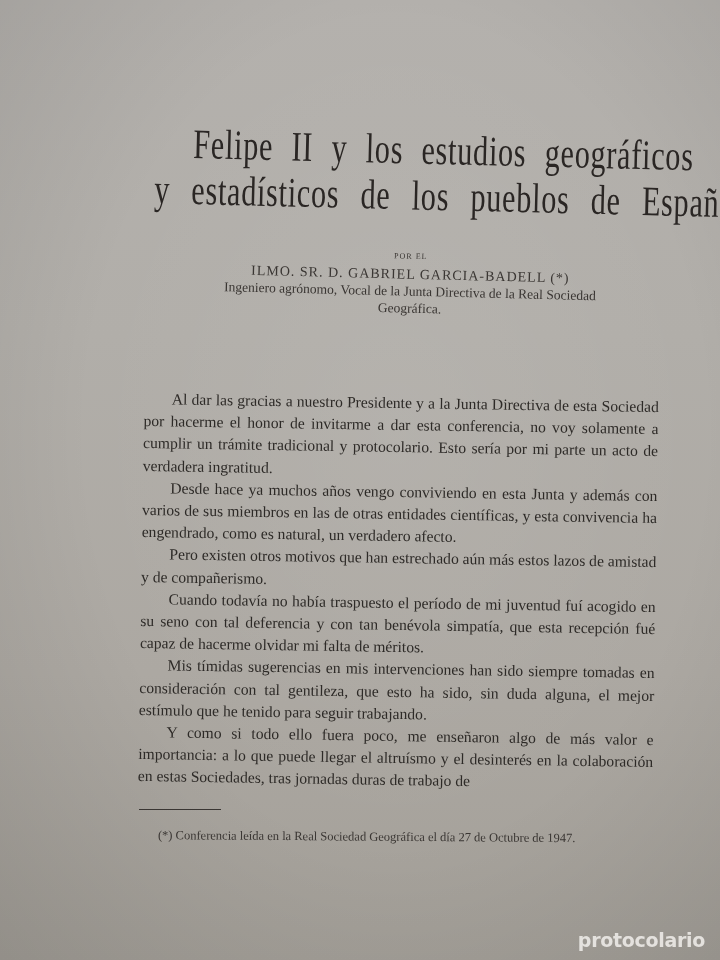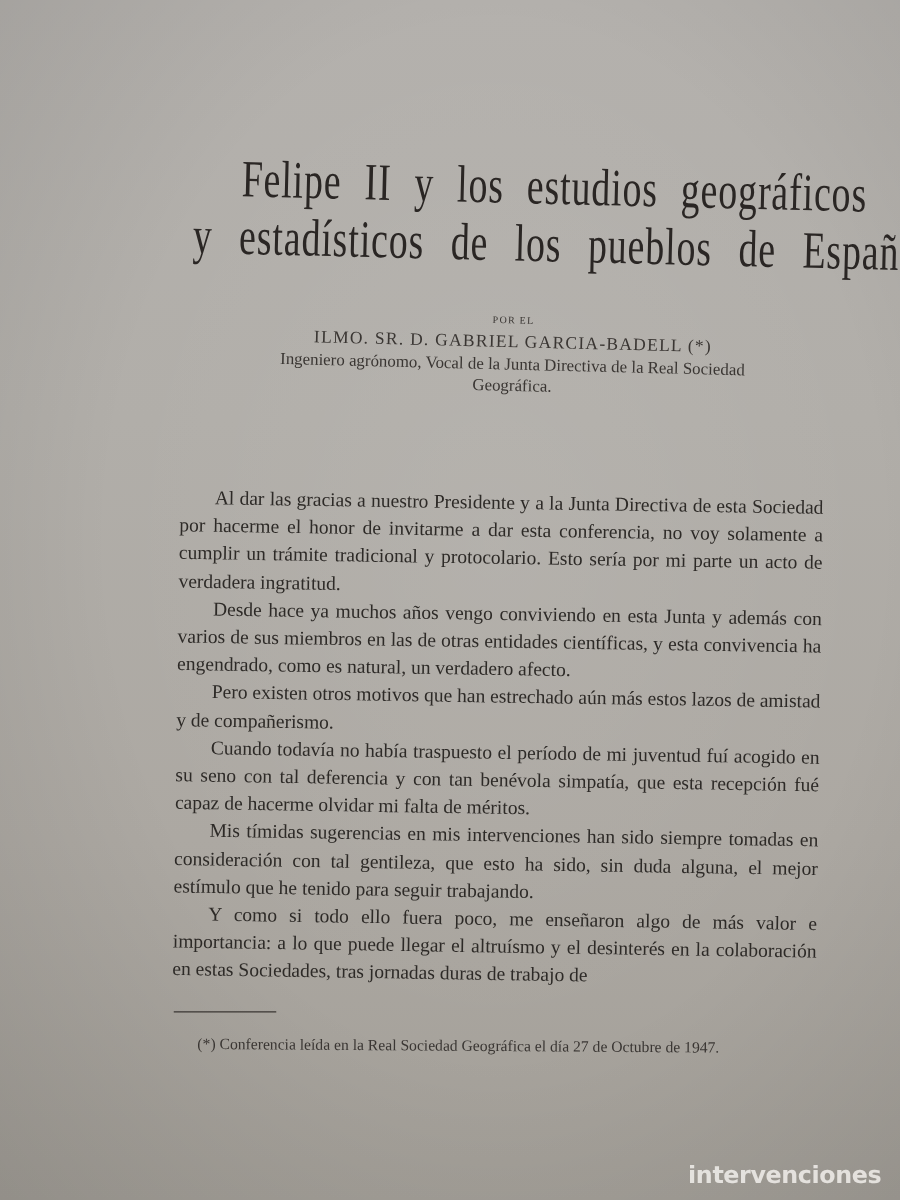--- a/index.html
+++ b/index.html
@@ -151,13 +151,13 @@
   <p>Mis tímidas sugerencias en mis intervenciones han sido siempre tomadas en consideración con tal gentileza, que esto ha sido, sin duda alguna, el mejor estímulo que he tenido para seguir trabajando.</p>
   <p>Y como si todo ello fuera poco, me enseñaron algo de más valor e importancia: a lo que puede llegar el altruísmo y el desinterés en la colaboración en estas Sociedades, tras jornadas duras de trabajo de</p>
 </div>
 
 <div class="footnote-rule"></div>
 
 <div class="footnote">
   <p>(*)  Conferencia leída en la Real Sociedad Geográfica el día 27 de Octubre de 1947.</p>
 </div>
 
-<div class="watermark">intervenciones</div>
+<div class="watermark">protocolario</div>
 
 </body></html>

